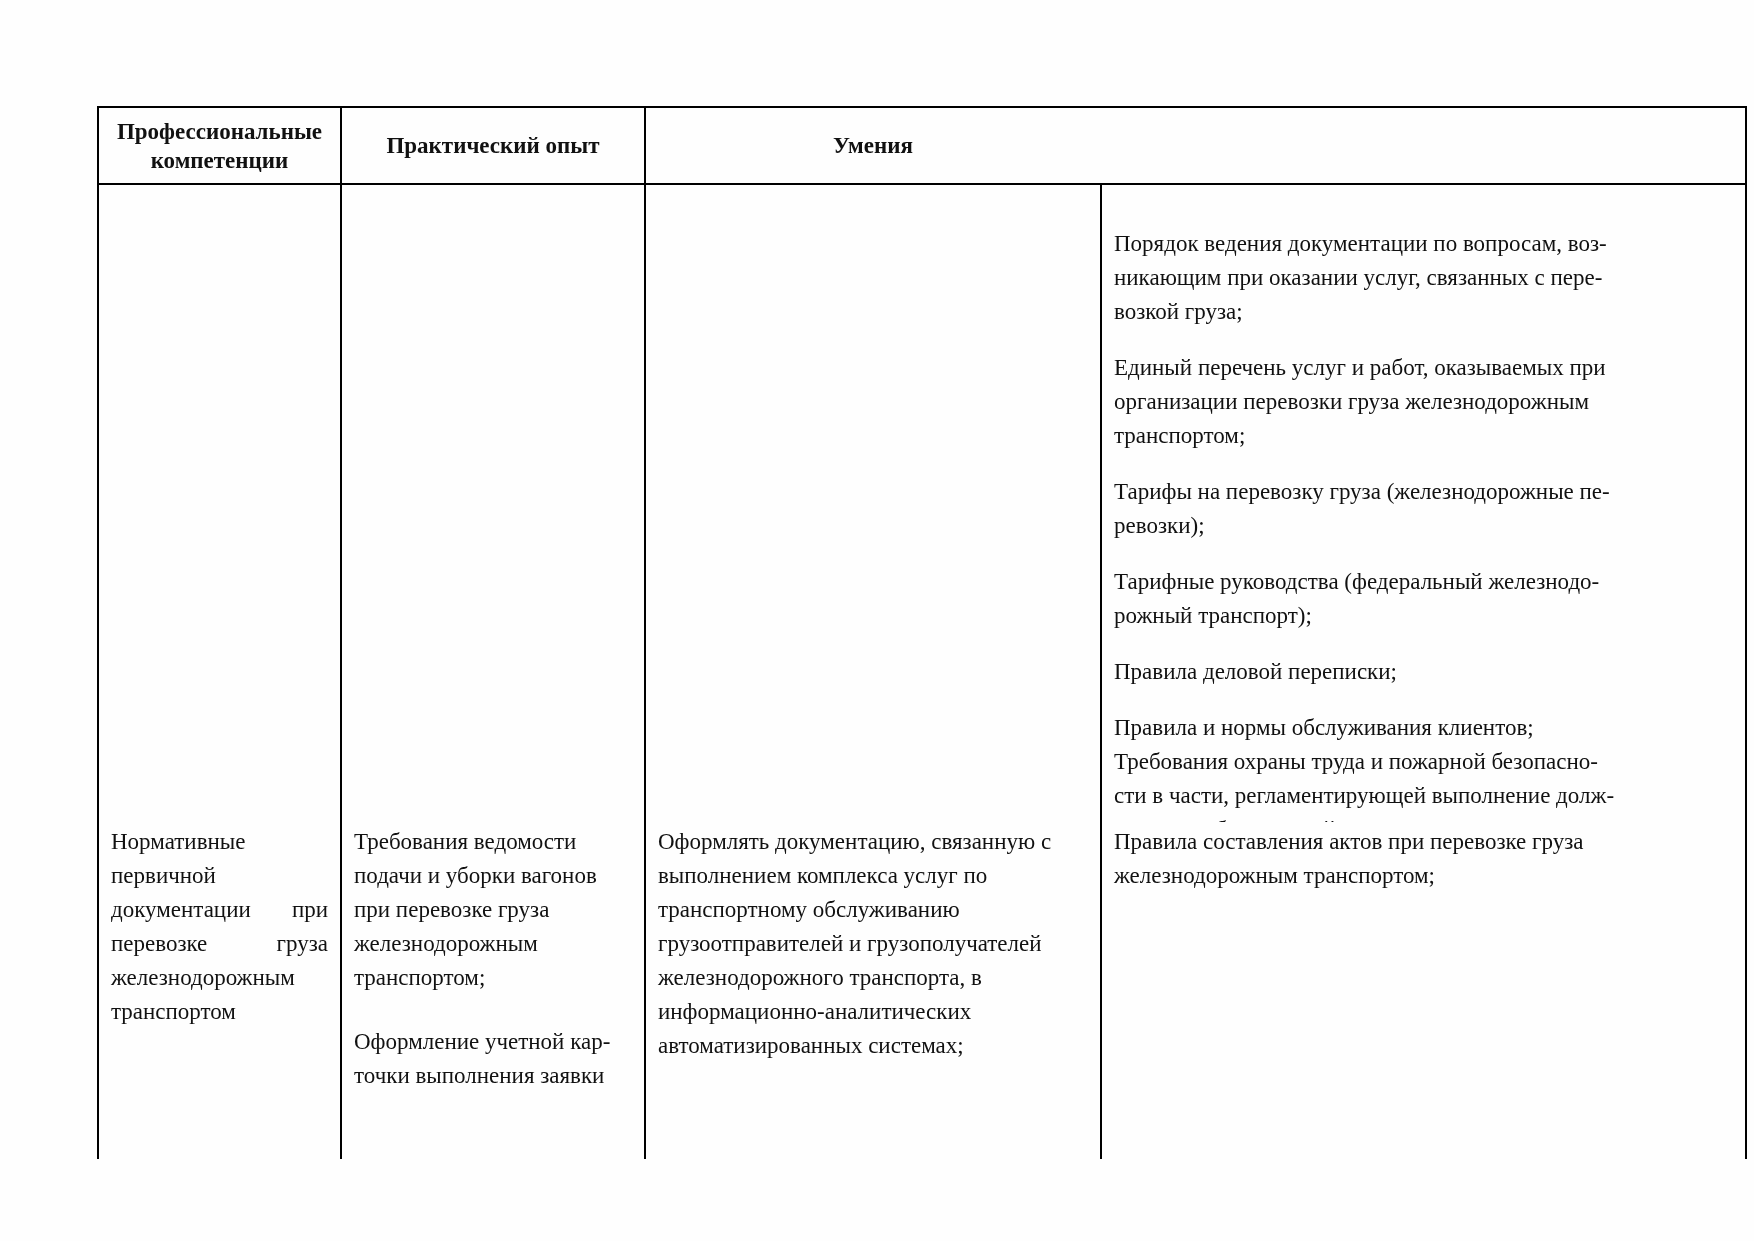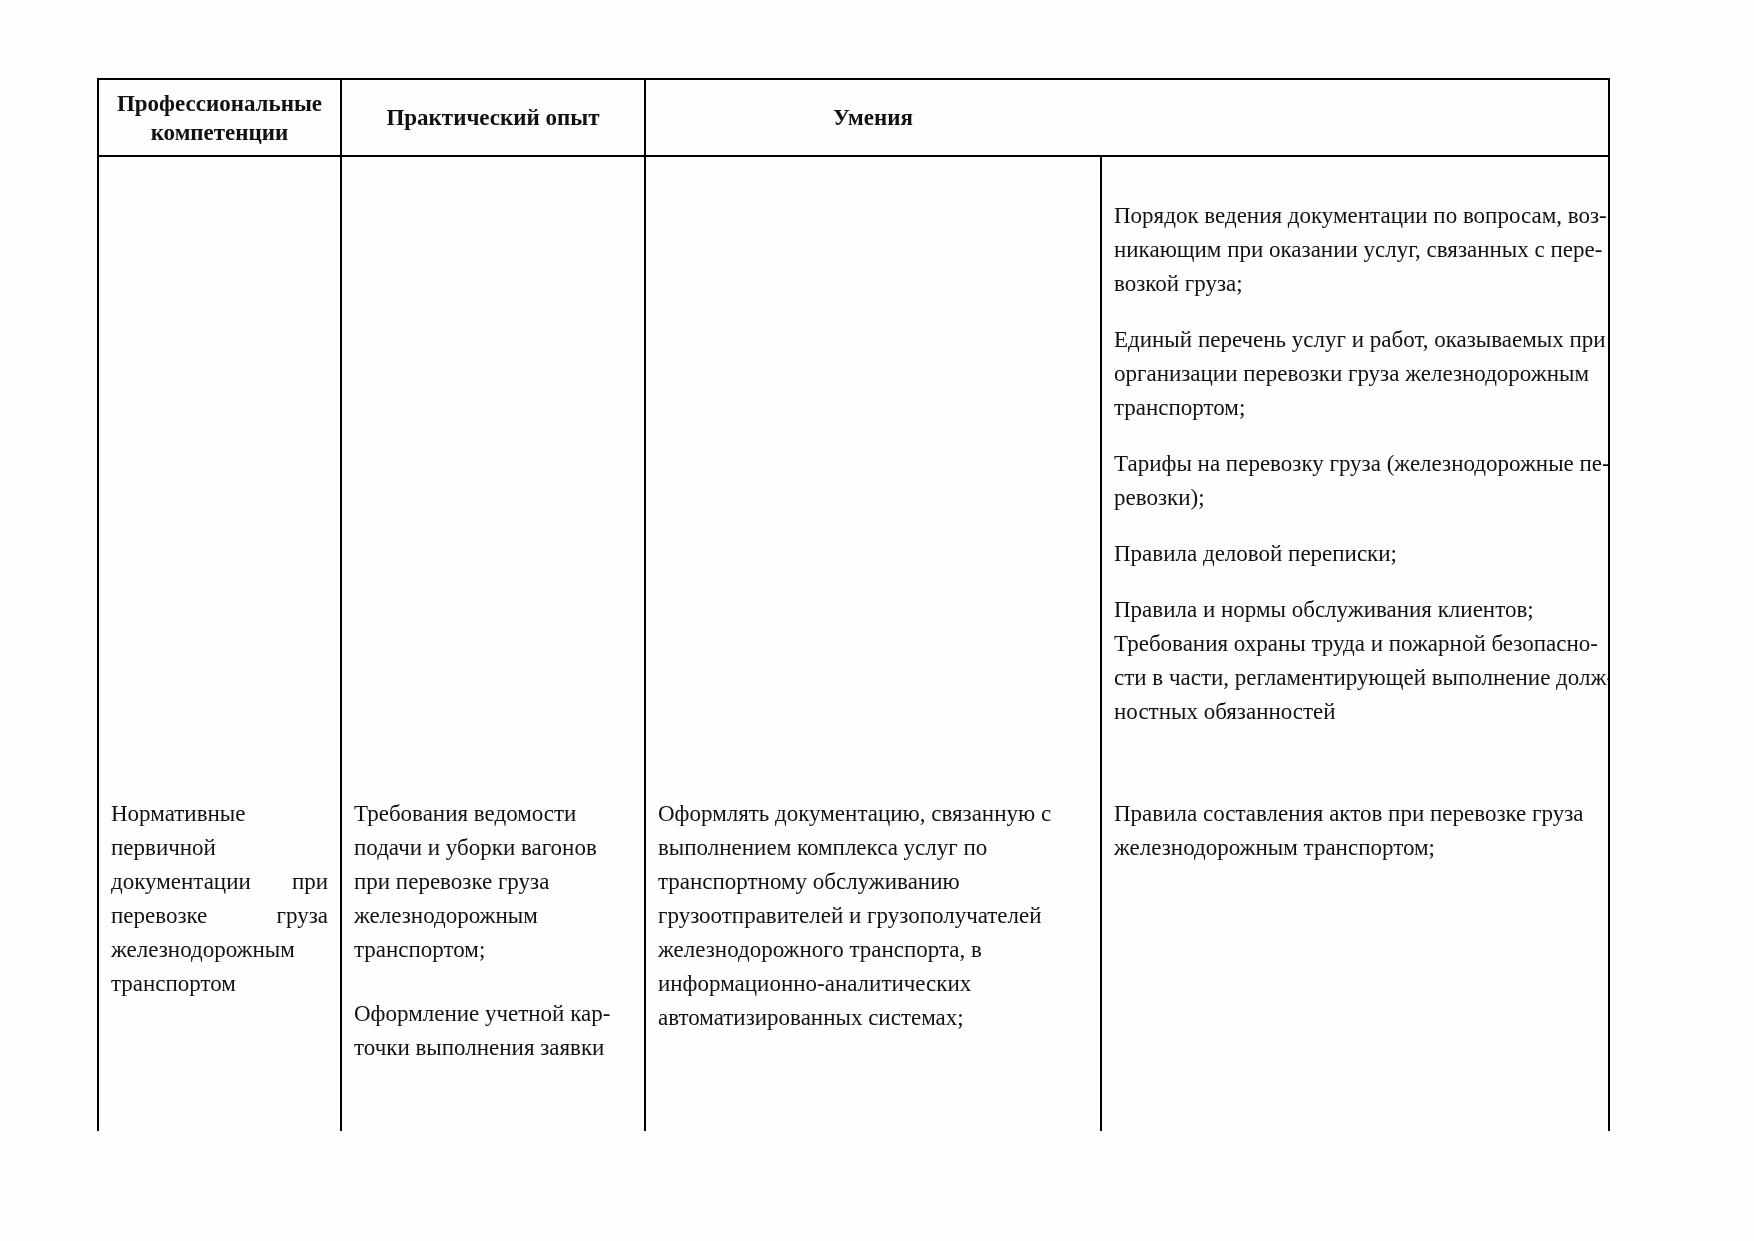--- a/index.html
+++ b/index.html
@@ -12,22 +12,22 @@
     width: 1754px;
     height: 1241px;
     background: #fefefe;
     font-family: "Liberation Serif", "DejaVu Serif", serif;
     color: #111111;
     overflow: hidden;
   }
   .tbl {
     position: absolute;
     left: 97px;
-    top: 78px;
-    width: 1513px;
+    top: 106px;
+    width: 1650px;
     box-sizing: border-box;
   }
   .header-row {
     display: grid;
     grid-template-columns: 241px 304px 456px 569px;
     box-sizing: border-box;
     border: 2px solid #000000;
     height: 79px;
   }
   .header-cell {
@@ -104,20 +104,22 @@
         <div class="cell"></div>
         <div class="cell pad-top-lg">
           <div class="para">Порядок ведения документации по вопросам, воз-
 никающим при оказании услуг, связанных с пере-
 возкой груза;</div>
           <div class="para">Единый перечень услуг и работ, оказываемых при
 организации перевозки груза железнодорожным
 транспортом;</div>
           <div class="para">Тарифы на перевозку груза (железнодорожные пе-
 ревозки);</div>
+          <div class="para">Тарифные руководства (федеральный железнодо-
+рожный транспорт);</div>
           <div class="para">Правила деловой переписки;</div>
           <div class="para">Правила и нормы обслуживания клиентов;
 Требования охраны труда и пожарной безопасно-
 сти в части, регламентирующей выполнение долж-
 ностных обязанностей</div>
         </div>
       </div>
 
       <div class="body-row row-main">
         <div class="cell pad-top-sm justify">Нормативные первичной документации при перевозке груза железнодорожным транспортом</div>

